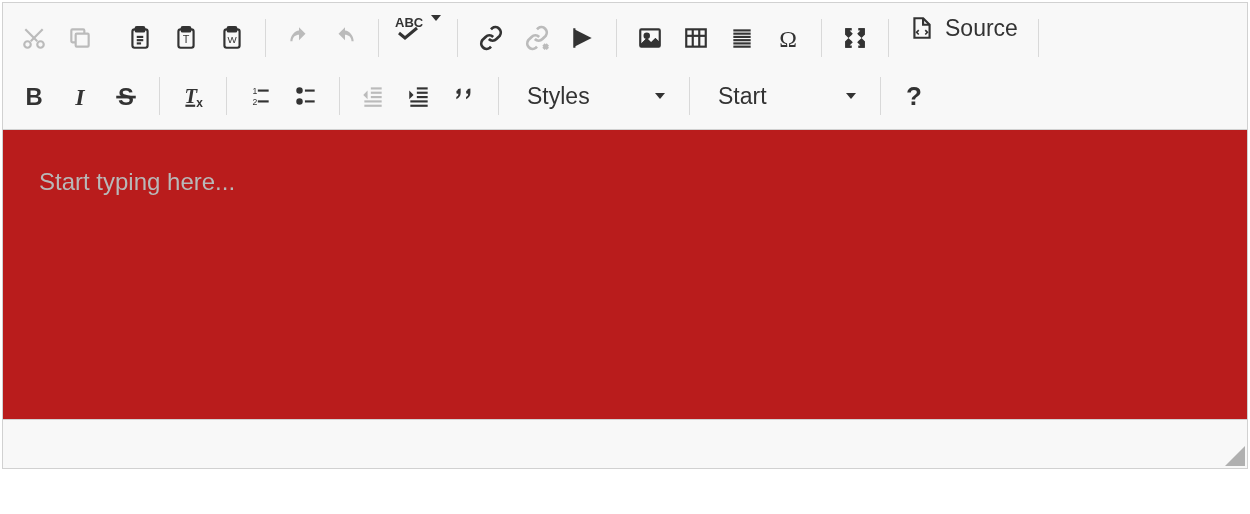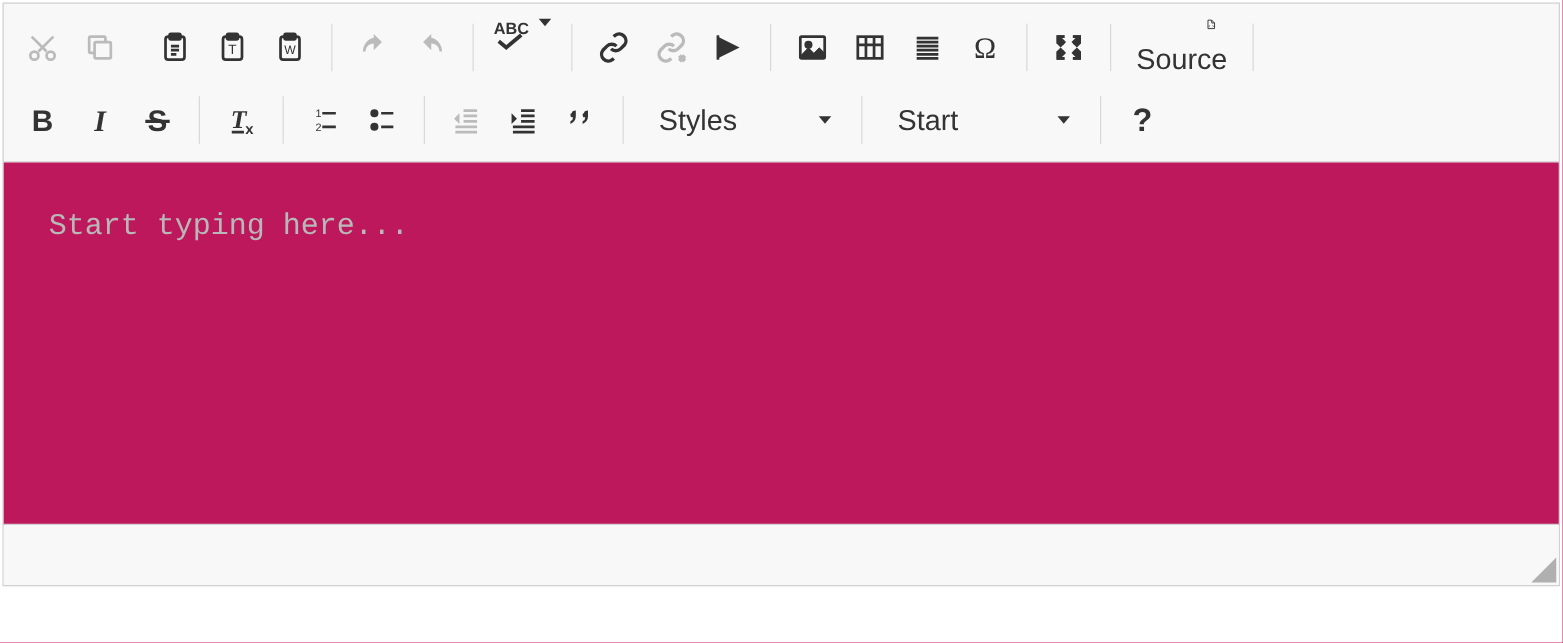--- a/index.html
+++ b/index.html
@@ -54,38 +54,36 @@
     justify-content: space-between;
   }
   .combo .tri {
     width: 0; height: 0;
     border-left: 5px solid transparent;
     border-right: 5px solid transparent;
     border-top: 6px solid #333;
   }
   .source-btn {
     display: inline-flex;
-    align-items: flex-end;
+    align-items: flex-start;
     gap: 10px;
     padding: 0 10px;
     height: 46px;
     cursor: pointer;
     color: #333;
     font-size: 23px;
-    flex-direction: column;
   }
   .source-btn svg { width: 26px; height: 26px; }
   .content {
-    background: #be185d;
+    background: #b91c1c;
     min-height: 290px;
     padding: 38px 36px;
     font-size: 24px;
     color: #b8b8b8;
     border-bottom: 1px solid #d1d1d1;
-    font-family: Liberation Mono, monospace;
   }
   .footer {
     height: 48px;
     background: #f8f8f8;
     position: relative;
   }
   .resize-handle {
     position: absolute;
     right: 2px;
     bottom: 2px;

